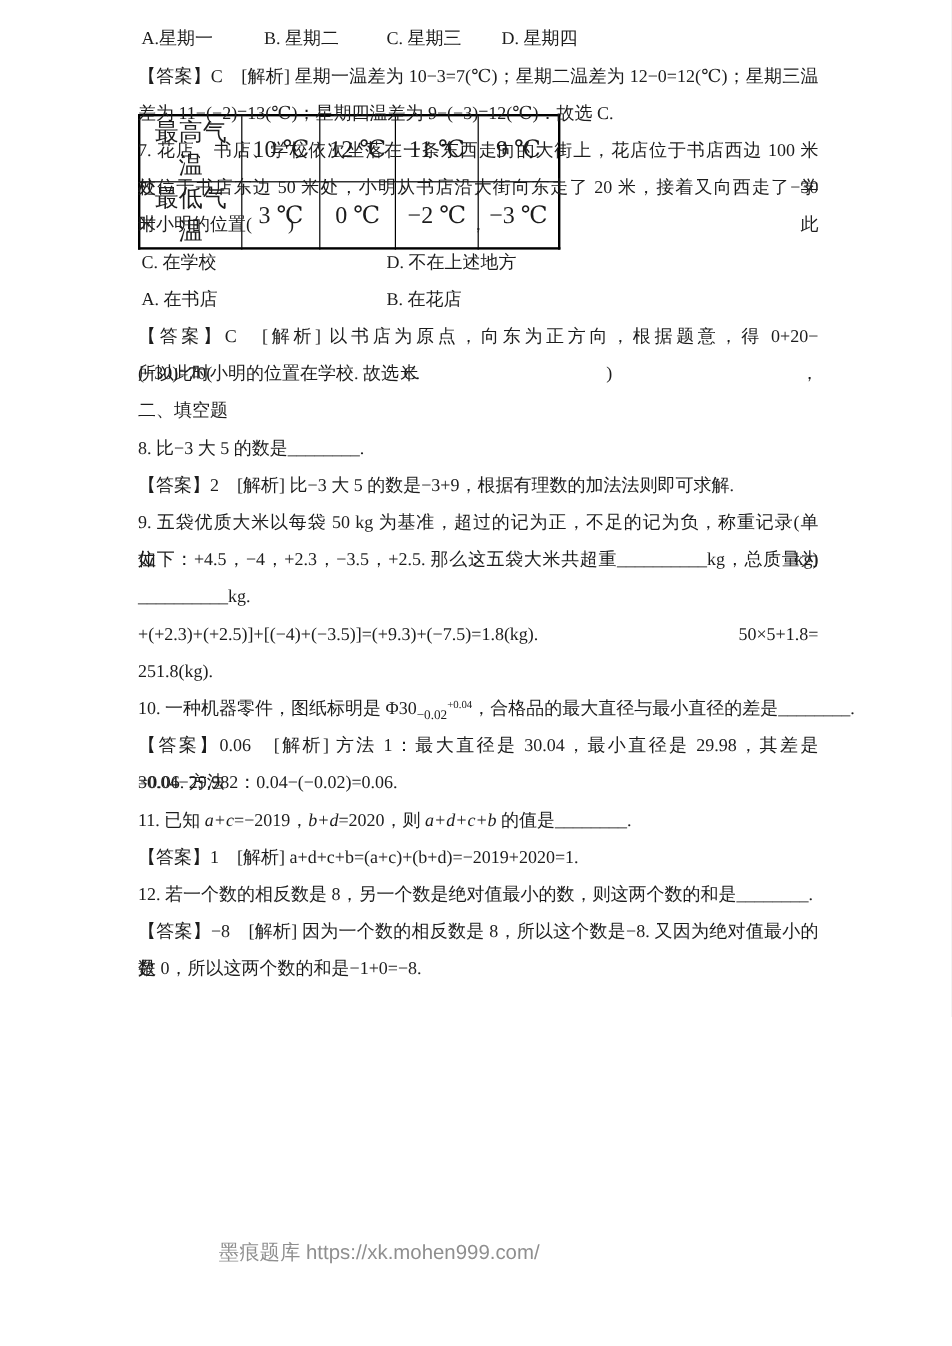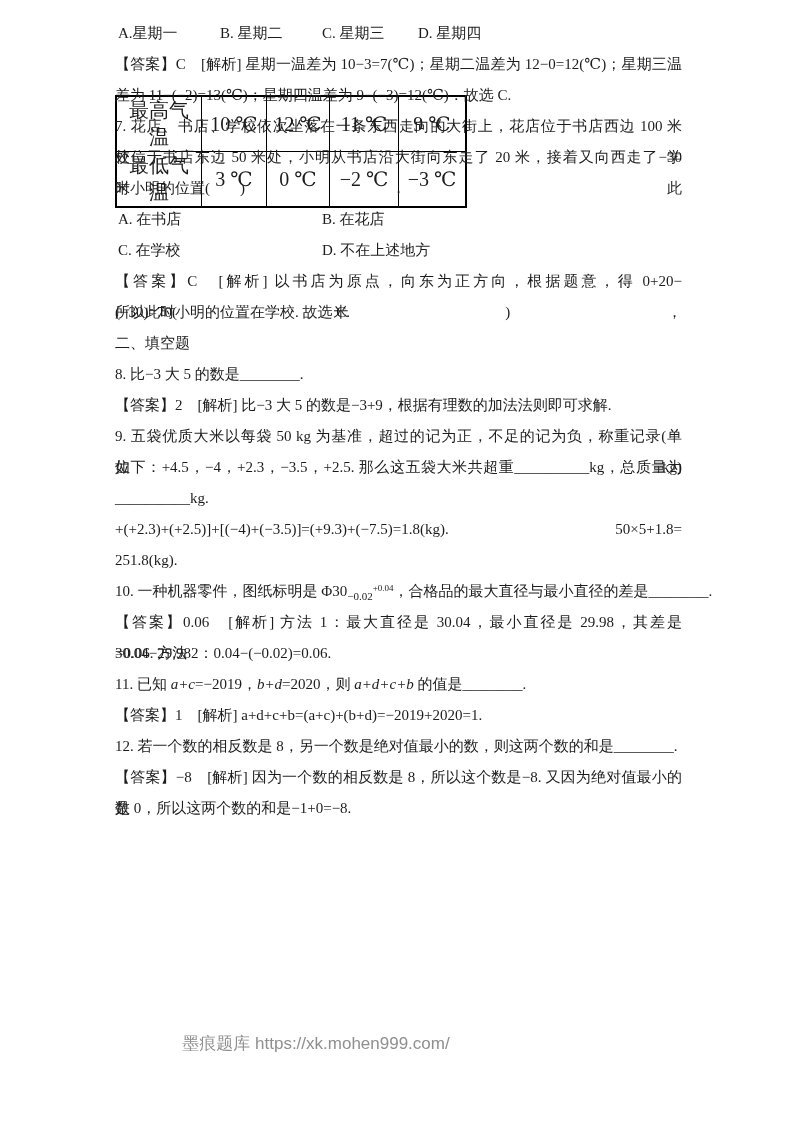--- a/index.html
+++ b/index.html
@@ -85,26 +85,26 @@
     </div>
 
     <div class="line j">【答案】C　[解析] 星期一温差为 10−3=7(℃)；星期二温差为 12−0=12(℃)；星期三温</div>
     <div class="line">差为 11−(−2)=13(℃)；星期四温差为 9−(−3)=12(℃)．故选 C.</div>
 
     <div class="line j">7. 花店、书店、学校依次坐落在一条东西走向的大街上，花店位于书店西边 100 米处，学</div>
     <div class="line j">校位于书店东边 50 米处，小明从书店沿大街向东走了 20 米，接着又向西走了−30 米，此</div>
     <div class="line">时小明的位置(　　)</div>
 
     <div class="line optrow">
+      <span class="opt" style="left:3px">C. 在学校</span>
+      <span class="opt" style="left:207px">D. 不在上述地方</span>
+    </div>
+    <div class="line optrow">
       <span class="opt" style="left:3px">A. 在书店</span>
       <span class="opt" style="left:207px">B. 在花店</span>
-    </div>
-    <div class="line optrow">
-      <span class="opt" style="left:3px">C. 在学校</span>
-      <span class="opt" style="left:207px">D. 不在上述地方</span>
     </div>
 
     <div class="line j">【答案】C　[解析] 以书店为原点，向东为正方向，根据题意，得 0+20−(−30)=70(米)，</div>
     <div class="line">所以此时小明的位置在学校. 故选 C.</div>
 
     <div class="line sect">二、填空题</div>
 
     <div class="line">8. 比−3 大 5 的数是________.</div>
     <div class="line">【答案】2　[解析] 比−3 大 5 的数是−3+9，根据有理数的加法法则即可求解.</div>
 

